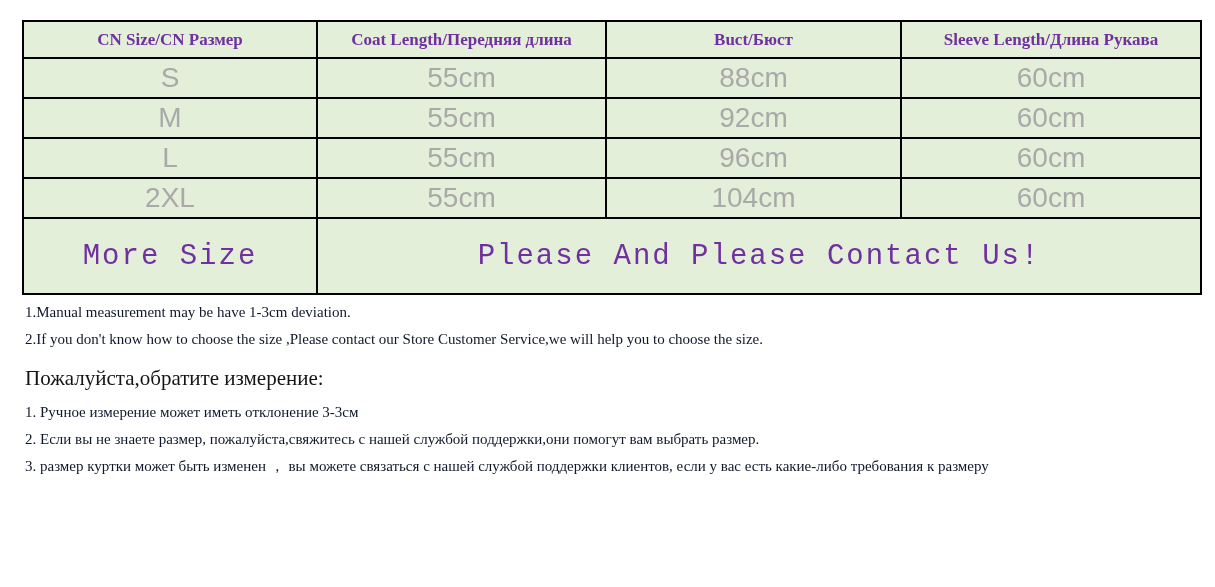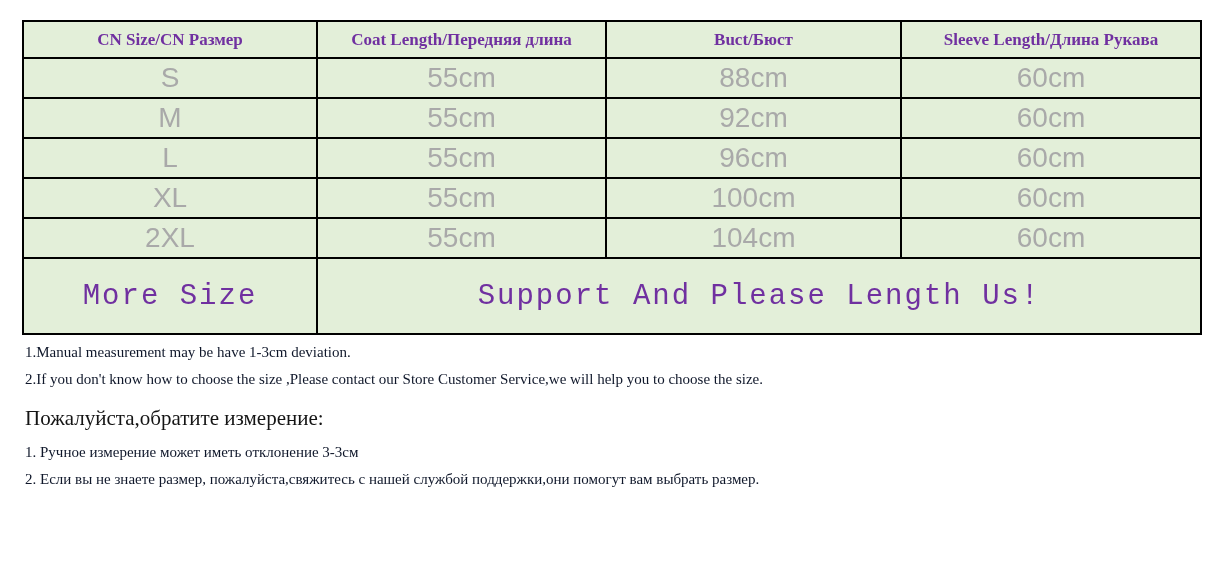--- a/index.html
+++ b/index.html
@@ -104,38 +104,33 @@
         <td>92cm</td>
         <td>60cm</td>
       </tr>
       <tr class="data-row">
         <td>L</td>
         <td>55cm</td>
         <td>96cm</td>
         <td>60cm</td>
       </tr>
       <tr class="data-row">
-        <td>XL</td>
-        <td>55cm</td>
-        <td>100cm</td>
-        <td>60cm</td>
-      </tr>
-      <tr class="data-row">
         <td>2XL</td>
         <td>55cm</td>
         <td>104cm</td>
         <td>60cm</td>
       </tr>
       <tr class="footer-row">
         <td>More Size</td>
-        <td colspan="3">Support And Please Length Us!</td>
+        <td colspan="3">Please And Please Contact Us!</td>
       </tr>
     </tbody>
   </table>
 </div>
 
 <div class="notes">
   <div class="note-item">1.Manual measurement may be have 1-3cm deviation.</div>
   <div class="note-item">2.If you don't know how to choose the size ,Please contact our Store Customer Service,we will help you to choose the size.</div>
   <div class="note-heading ru">Пожалуйста,обратите измерение:</div>
   <div class="note-item">1. Ручное измерение может иметь отклонение 3-3см</div>
   <div class="note-item">2. Если вы не знаете размер, пожалуйста,свяжитесь с нашей службой поддержки,они помогут вам выбрать размер.</div>
+  <div class="note-item">3. размер куртки может быть изменен ，   вы можете связаться с нашей службой поддержки клиентов, если у вас есть какие-либо требования к размеру</div>
 </div>
 
 </body></html>

